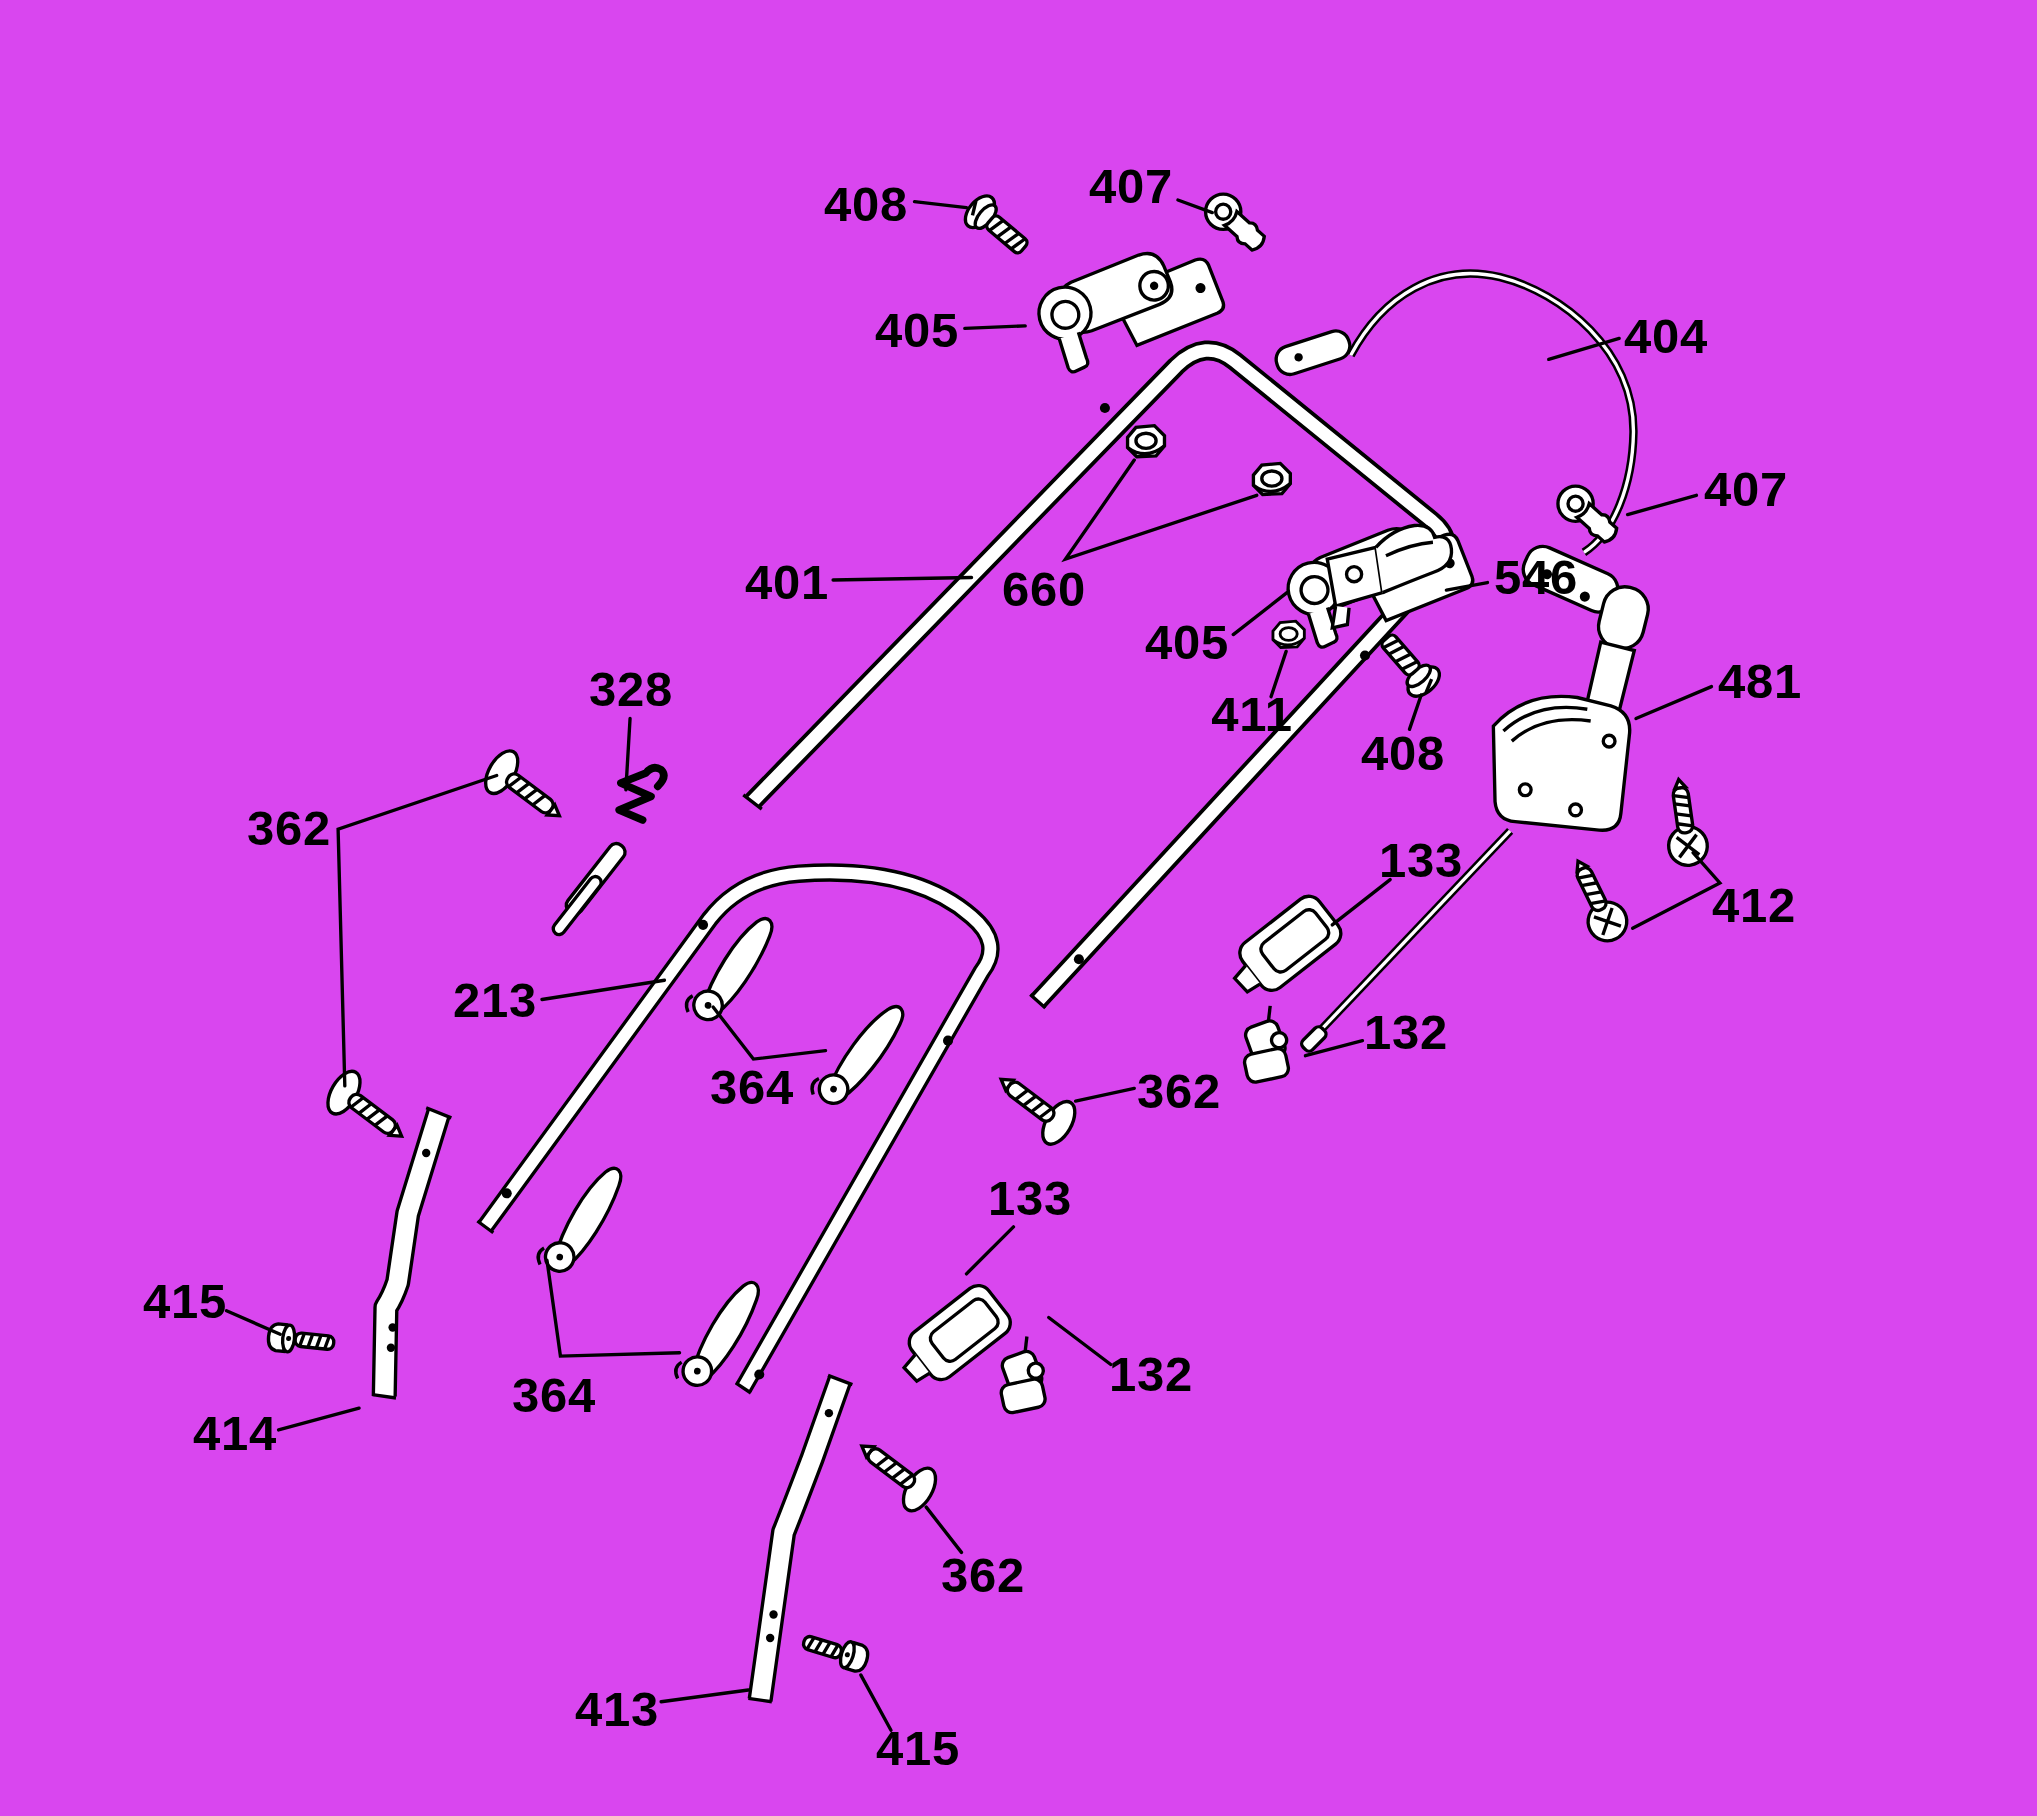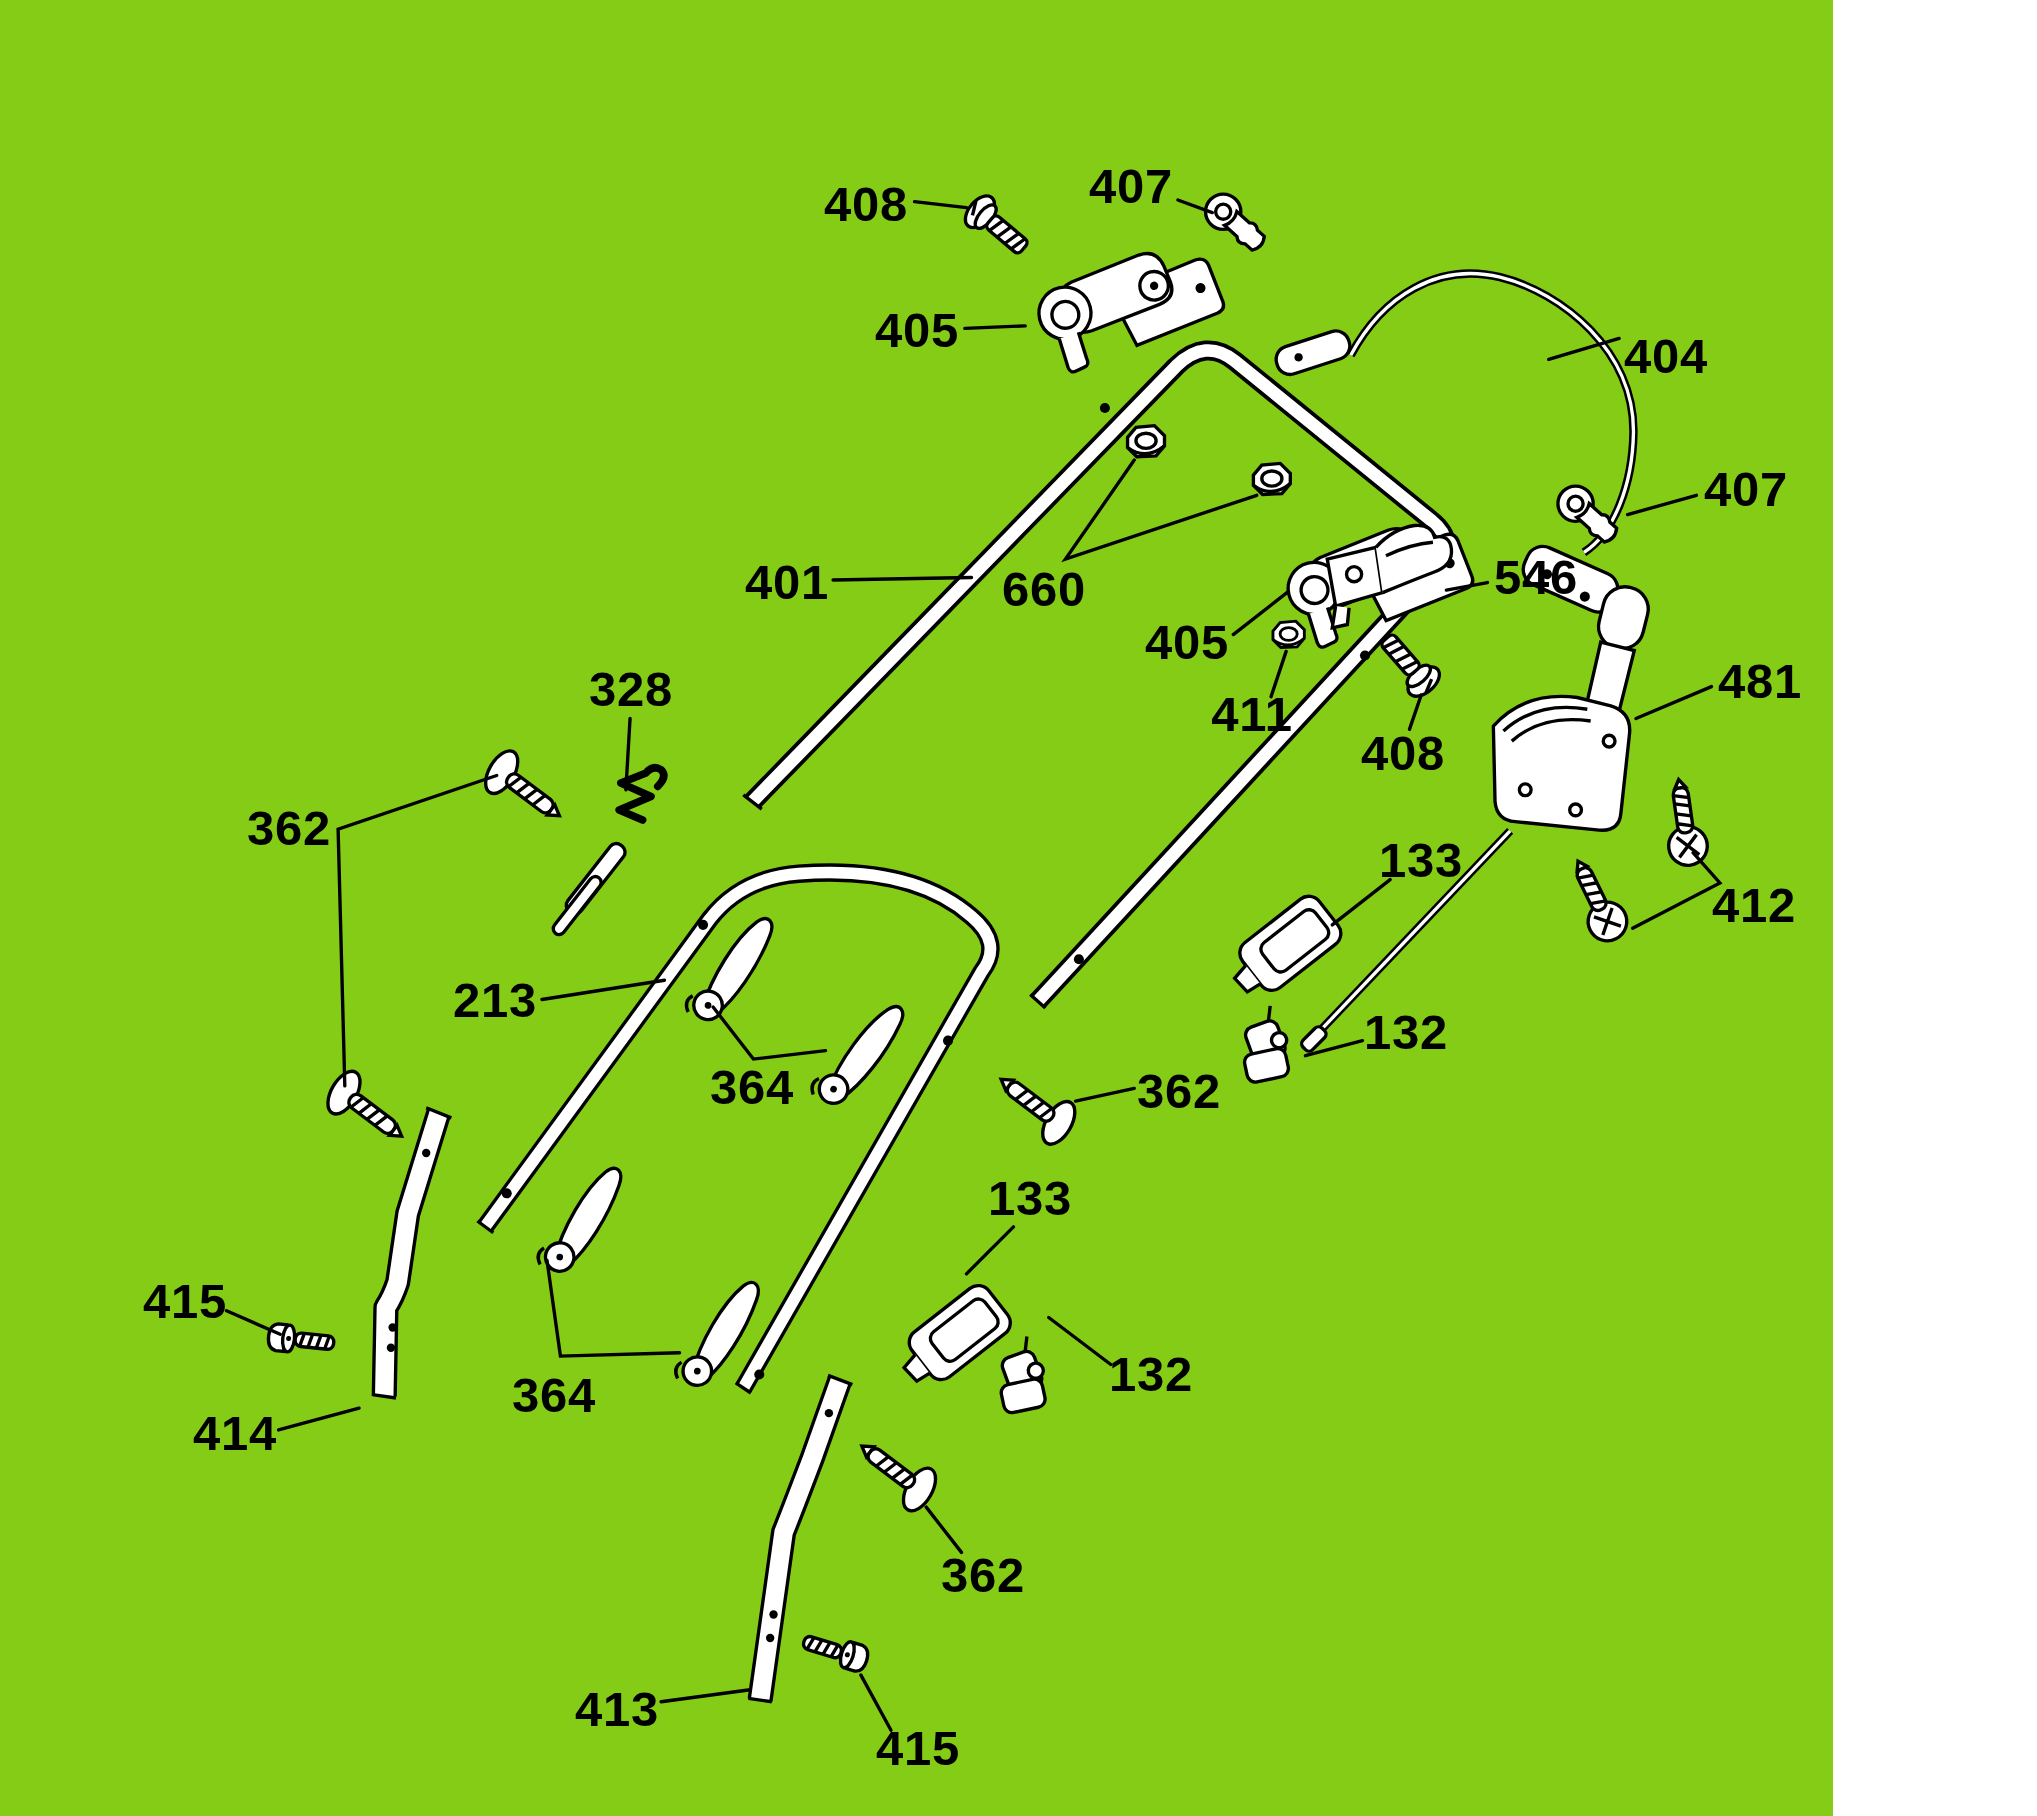--- a/index.html
+++ b/index.html
@@ -1,16 +1,16 @@
 <!DOCTYPE html>
 <html style="font-size:13.4px"><head>
 <meta charset="utf-8">
 <style>
   html,body{margin:0;padding:0;background:#ffffff;}
-  #stage{position:relative;width:1833px;height:1817px;background:#84cc16;overflow:hidden;
+  #stage{position:relative;width:2037px;height:1817px;background:#d946ef;overflow:hidden;
          font-family:"Liberation Sans", sans-serif;}
   #art{position:absolute;left:0;top:0;width:2037px;height:1817px;}
   .p   {fill:#ffffff;stroke:#000000;stroke-width:4;}
   .ln  {fill:none;stroke:#000000;stroke-width:4;}
   .sq  {fill:none;stroke:#000000;stroke-width:9;stroke-linecap:round;stroke-linejoin:round;}
   .dot {fill:#000000;stroke:none;}
   .lead{fill:none;stroke:#000000;stroke-width:4;stroke-linecap:round;}
   .tubeB{fill:none;stroke:#000000;stroke-width:24;stroke-linejoin:round;}
   .tubeW{fill:none;stroke:#ffffff;stroke-width:15;stroke-linejoin:round;}
   .tubeB2{fill:none;stroke:#000000;stroke-width:22;stroke-linejoin:round;}
@@ -297,21 +297,21 @@
     <line class="lead" x1="332" y1="1704" x2="428" y2="1678"></line>
     <path class="lead" d="M652 1502 L668 1616 L810 1612"></path>
     <line class="lead" x1="788" y1="2028" x2="892" y2="2014"></line>
     <line class="lead" x1="1062" y1="2062" x2="1026" y2="1996"></line>
     <line class="lead" x1="1146" y1="1850" x2="1104" y2="1796"></line>
   </g>
 </svg>
 
 <div class="callout" style="left:866px;top:204px">408</div>
 <div class="callout" style="left:1131px;top:186px">407</div>
-<div class="callout" style="left:1666px;top:356px">404</div>
+<div class="callout" style="left:1666px;top:336px">404</div>
 <div class="callout" style="left:917px;top:330px">405</div>
 <div class="callout" style="left:787px;top:582px">401</div>
 <div class="callout" style="left:1044px;top:589px">660</div>
 <div class="callout" style="left:1187px;top:642px">405</div>
 <div class="callout" style="left:1746px;top:489px">407</div>
 <div class="callout" style="left:1536px;top:577px">546</div>
 <div class="callout" style="left:1760px;top:681px">481</div>
 <div class="callout" style="left:1252px;top:714px">411</div>
 <div class="callout" style="left:1403px;top:753px">408</div>
 <div class="callout" style="left:1754px;top:905px">412</div>

